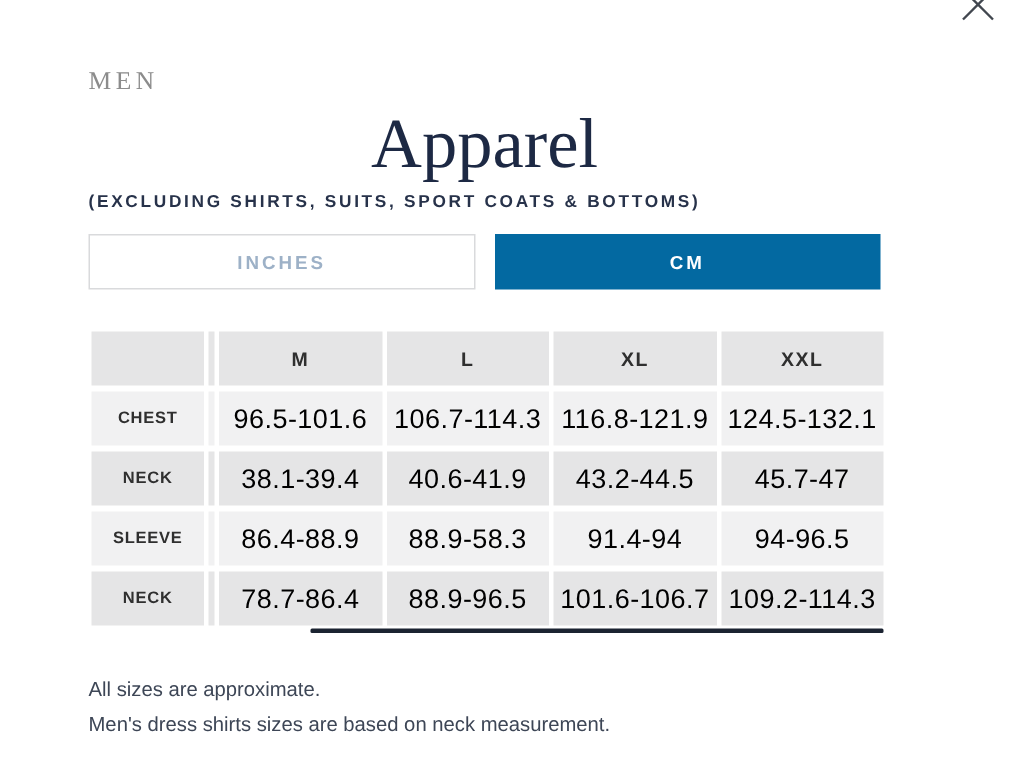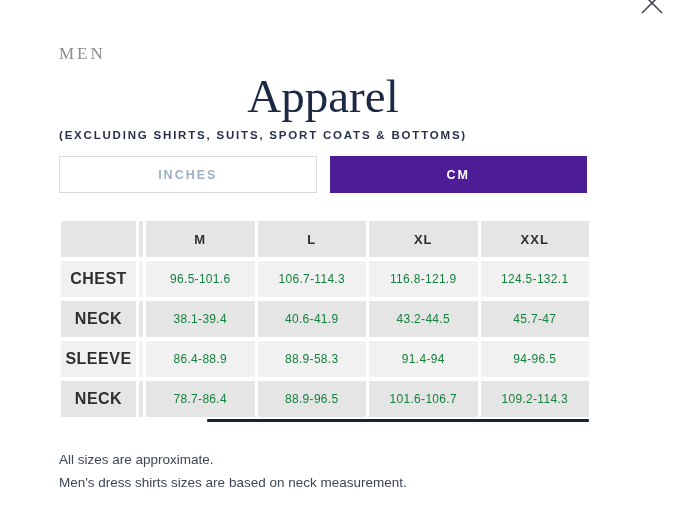--- a/index.html
+++ b/index.html
@@ -64,21 +64,21 @@
     font-weight: bold;
     letter-spacing: 2px;
     cursor: pointer;
   }
   .tab.inactive {
     background: #ffffff;
     border: 1px solid #d9dadc;
     color: #9db1c7;
   }
   .tab.active {
-    background: #4c1d95;
+    background: #0369a1;
     color: #ffffff;
   }
   .size-grid {
     display: grid;
     grid-template-columns: 75px 4px 1fr 1fr 1fr 1fr;
     grid-auto-rows: 36px;
     column-gap: 3px;
     row-gap: 4px;
     width: 528px;
     margin-left: 2px;
@@ -91,28 +91,28 @@
   .r-dark  { background: #e5e5e6; }
   .r-light { background: #f1f1f2; }
   .head-cell {
     font-weight: bold;
     font-size: 13px;
     letter-spacing: 1px;
     color: #2f2f2f;
   }
   .label-cell {
     font-weight: bold;
-    font-size: 16px;
+    font-size: 11px;
     letter-spacing: 0.5px;
     color: #2f2f2f;
   }
   .value-cell {
-    font-size: 12px;
+    font-size: 18px;
     letter-spacing: 0.3px;
-    color: #15803d;
+    color: #000000;
   }
   .hscrollbar {
     width: 382px;
     height: 3px;
     background: #1b2331;
     margin-left: 148px;
     margin-top: 2px;
     border-radius: 1px;
     cursor: pointer;
   }

